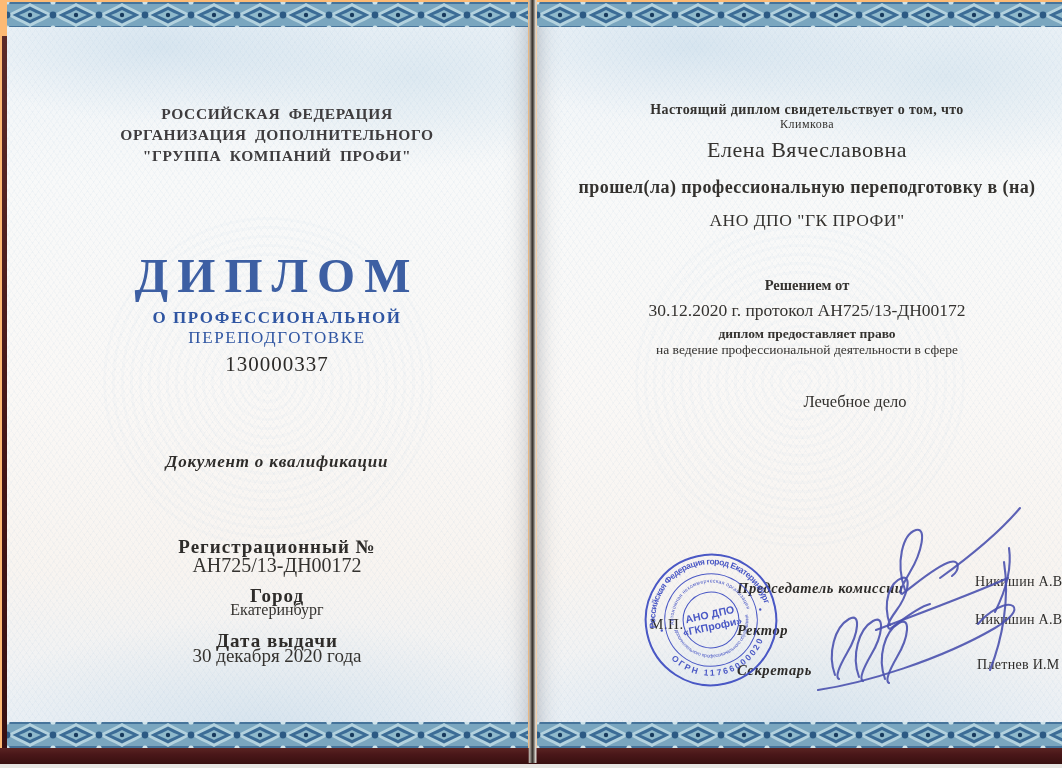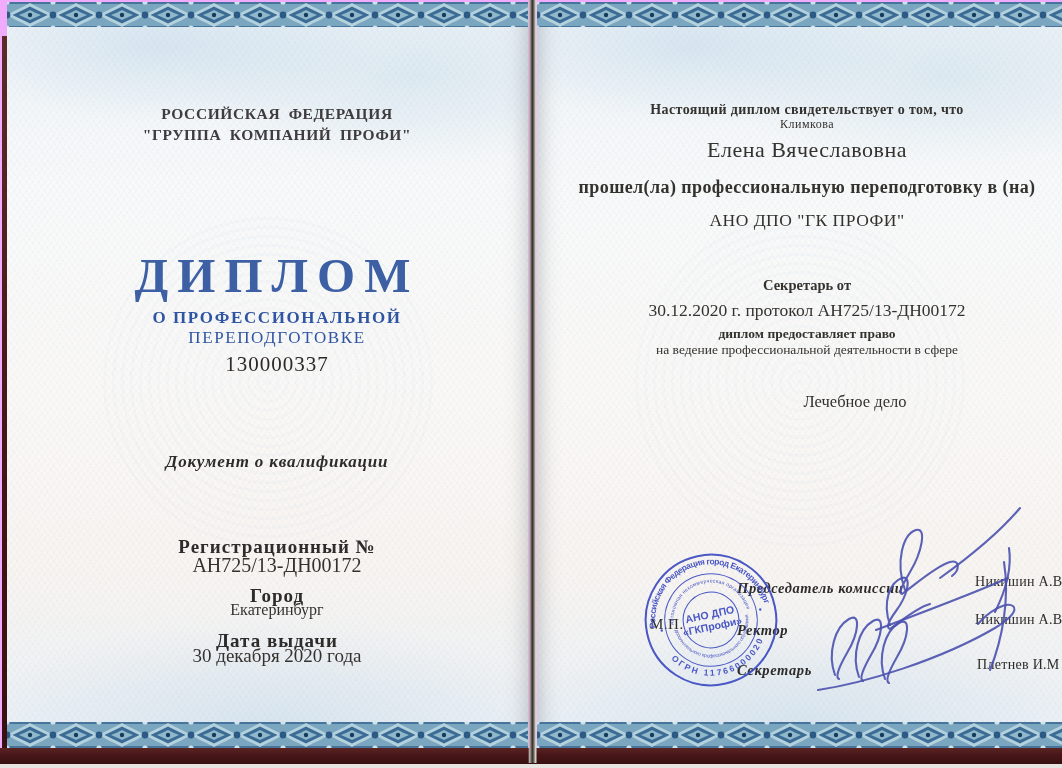--- a/index.html
+++ b/index.html
@@ -1,17 +1,17 @@
 <!DOCTYPE html>
 <html><head>
 <meta charset="utf-8">
 <style>
   html,body{margin:0;padding:0;background:#f5f4f1;}
   .scan{position:relative;width:1062px;height:768px;overflow:hidden;
-        font-family:"Liberation Serif","DejaVu Serif",serif;background:#f0abfc;}
+        font-family:"Liberation Serif","DejaVu Serif",serif;background:#fdba74;}
 
   
   .cover-bottom{position:absolute;left:0;top:748px;width:1062px;height:16px;
       background:linear-gradient(180deg,#5a2422 0%,#4a1719 40%,#38100f 100%);}
   .scanner-strip{position:absolute;left:0;top:764px;width:1062px;height:4px;background:#e6e5e2;}
   .cover-left{position:absolute;left:2px;top:36px;width:5px;height:714px;
       background:linear-gradient(180deg,#5c2a28,#431416 60%,#381011);}
   .spine{position:absolute;left:528px;top:0;width:9px;height:763px;
       background:linear-gradient(90deg,rgba(150,145,138,0) 0%,#b9b4ac 18%,#35302b 48%,#6e6962 64%,#e9e6e0 88%,rgba(255,255,255,0) 100%);}
 
@@ -113,20 +113,21 @@
     </svg>
 
   <div class="cover-left"></div>
   <div class="cover-bottom"></div>
   <div class="scanner-strip"></div>
   <div class="spine"></div>
 
   <div class="content lft">
     <div class="abs org">
       <div>РОССИЙСКАЯ ФЕДЕРАЦИЯ</div>
+      <div>ОРГАНИЗАЦИЯ ДОПОЛНИТЕЛЬНОГО</div>
       <div>"ГРУППА КОМПАНИЙ ПРОФИ"</div>
     </div>
     <div class="abs title">ДИПЛОМ</div>
     <div class="abs sub1">О ПРОФЕССИОНАЛЬНОЙ</div>
     <div class="abs sub2">ПЕРЕПОДГОТОВКЕ</div>
     <div class="abs blanknum">130000337</div>
     <div class="abs dockind">Документ о квалификации</div>
     <div class="abs lbl reg-l">Регистрационный №</div>
     <div class="abs reg-v">АН725/13-ДН00172</div>
     <div class="abs lbl city-l">Город</div>
@@ -134,21 +135,21 @@
     <div class="abs lbl date-l">Дата выдачи</div>
     <div class="abs date-v">30 декабря 2020 года</div>
   </div>
 
   <div class="content rgt">
     <div class="abs intro">Настоящий диплом свидетельствует о том, что</div>
     <div class="abs surname">Климкова</div>
     <div class="abs fullname">Елена Вячеславовна</div>
     <div class="abs completed">прошел(ла) профессиональную переподготовку в (на)</div>
     <div class="abs orgshort">АНО ДПО "ГК ПРОФИ"</div>
-    <div class="abs dec-l">Секретарь от</div>
+    <div class="abs dec-l">Решением от</div>
     <div class="abs dec-v">30.12.2020 г. протокол АН725/13-ДН00172</div>
     <div class="abs rights1">диплом предоставляет право</div>
     <div class="abs rights2">на ведение профессиональной деятельности в сфере</div>
     <div class="abs specialty">Лечебное дело</div>
   </div>
 
   <span class="sigrow mp" style="left:650px;top:600px">М.П.</span>
   <span class="sigrow role" style="left:737px;top:564px">Председатель комиссии</span>
   <span class="sigrow role" style="left:737px;top:606px">Ректор</span>
   <span class="sigrow role" style="left:737px;top:646px">Секретарь</span>

